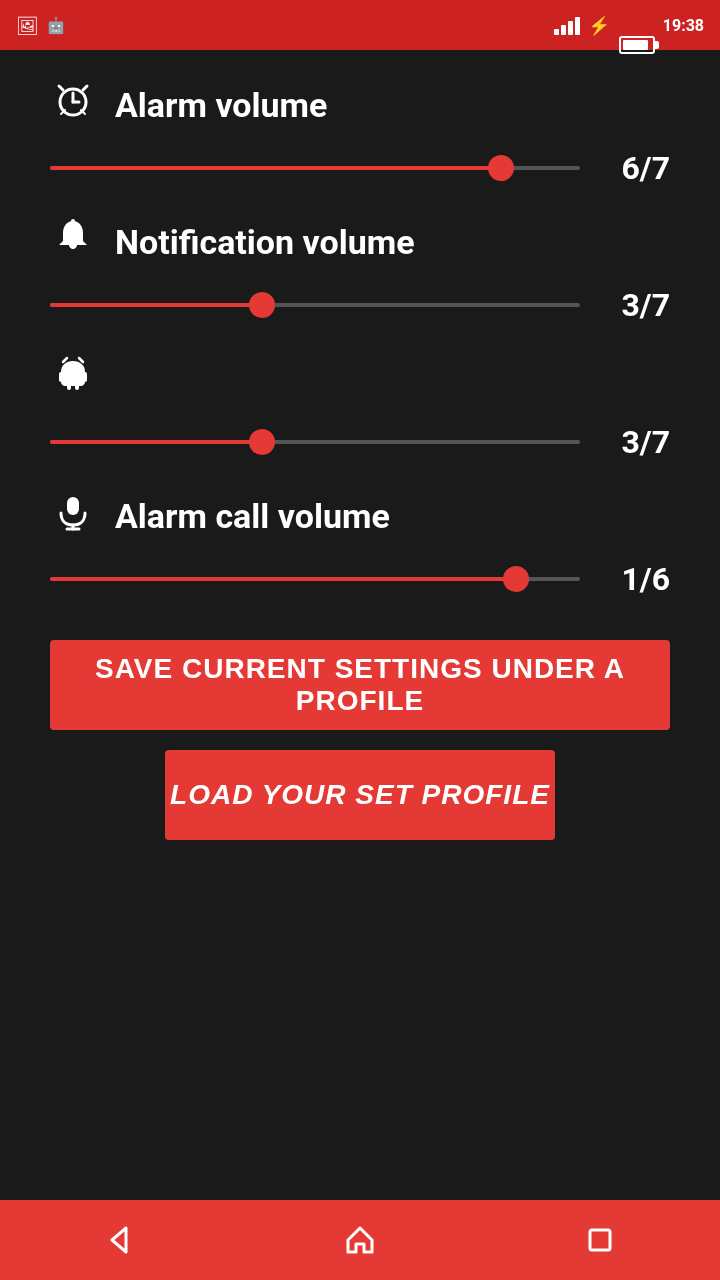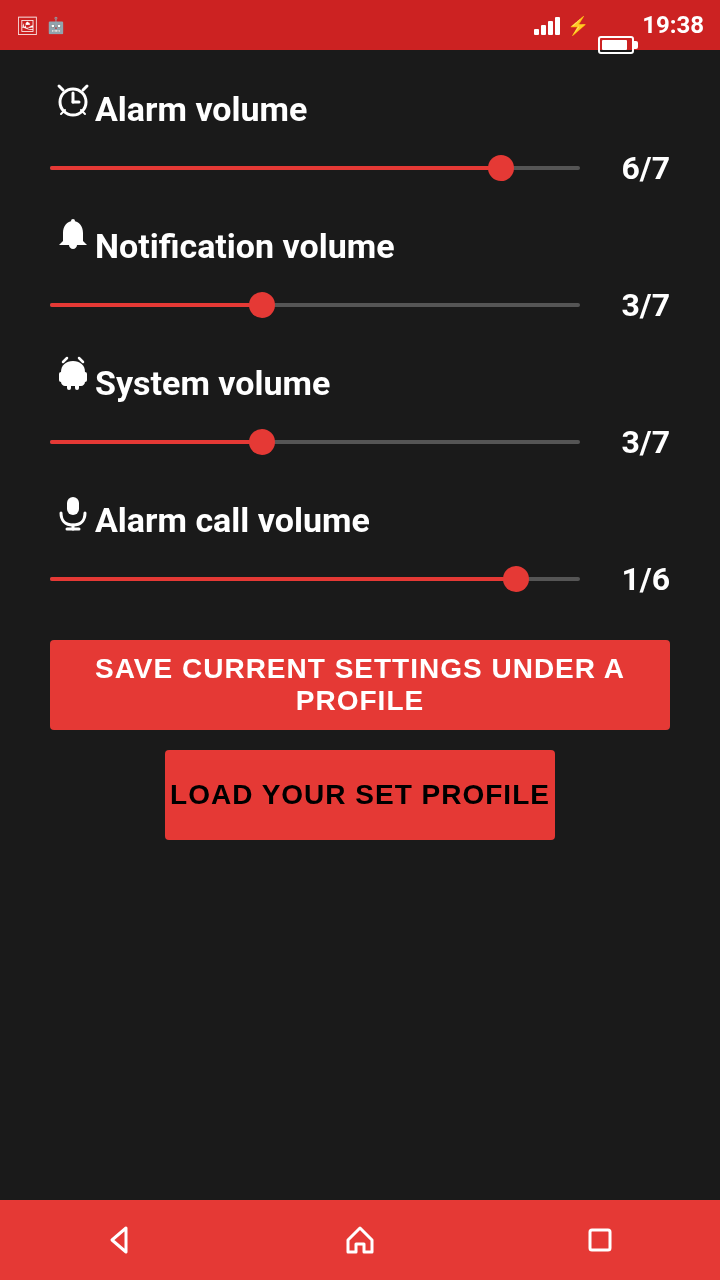--- a/index.html
+++ b/index.html
@@ -92,21 +92,21 @@
 
     .battery-fill {
       background: white;
       height: 100%;
       width: 90%;
       border-radius: 1px;
     }
 
     .status-time {
       color: white;
-      font-size: 24px;
+      font-size: 16px;
       font-weight: bold;
     }
 
     .battery-pct {
       color: white;
       font-size: 14px;
       position: absolute;
       left: 0; right: 0; top: 0; bottom: 0;
       display: flex;
       align-items: center;
@@ -123,21 +123,22 @@
       gap: 0;
     }
 
     
     .volume-section {
       margin-bottom: 30px;
     }
 
     .volume-header {
       display: flex;
-      align-items: flex-end;
+      align-items: center;
+      gap: 20px;
       margin-bottom: 20px;
     }
 
     .volume-icon {
       color: white;
       font-size: 36px;
       width: 45px;
       text-align: center;
     }
 
@@ -216,33 +217,34 @@
       letter-spacing: 1px;
       cursor: pointer;
       display: flex;
       align-items: center;
       justify-content: center;
       border-radius: 4px;
     }
 
     .btn-load {
       background-color: #e53935;
-      color: #000000;
+      color: #ffffff;
       border: none;
       width: 390px;
       height: 90px;
       font-size: 28px;
       font-weight: bold;
       letter-spacing: 1px;
       cursor: pointer;
       display: flex;
       align-items: center;
       justify-content: center;
       border-radius: 4px;
       align-self: center;
+      font-style: italic;
     }
 
     
     .nav-bar {
       position: absolute;
       bottom: 0;
       width: 100%;
       height: 80px;
       background-color: #e53935;
       display: flex;
@@ -348,21 +350,20 @@
           <ellipse cx="14" cy="18" rx="2" ry="2" fill="white"></ellipse>
           <ellipse cx="26" cy="18" rx="2" ry="2" fill="white"></ellipse>
           <rect x="6" y="18" width="4" height="10" rx="2" fill="white"></rect>
           <rect x="30" y="18" width="4" height="10" rx="2" fill="white"></rect>
           <rect x="14" y="30" width="4" height="6" rx="2" fill="white"></rect>
           <rect x="22" y="30" width="4" height="6" rx="2" fill="white"></rect>
           <line x1="14" y1="4" x2="10" y2="8" stroke="white" stroke-width="2.5" stroke-linecap="round"></line>
           <line x1="26" y1="4" x2="30" y2="8" stroke="white" stroke-width="2.5" stroke-linecap="round"></line>
         </svg>
       </span>
-      <span class="volume-title">System volume</span>
     </div>
     <div class="slider-row">
       <div class="slider-container">
         <div class="slider-track">
           <div class="slider-fill" style="width: 40%;"></div>
           <div class="slider-thumb" style="left: 40%;"></div>
         </div>
       </div>
       <span class="slider-value">3/7</span>
     </div>

